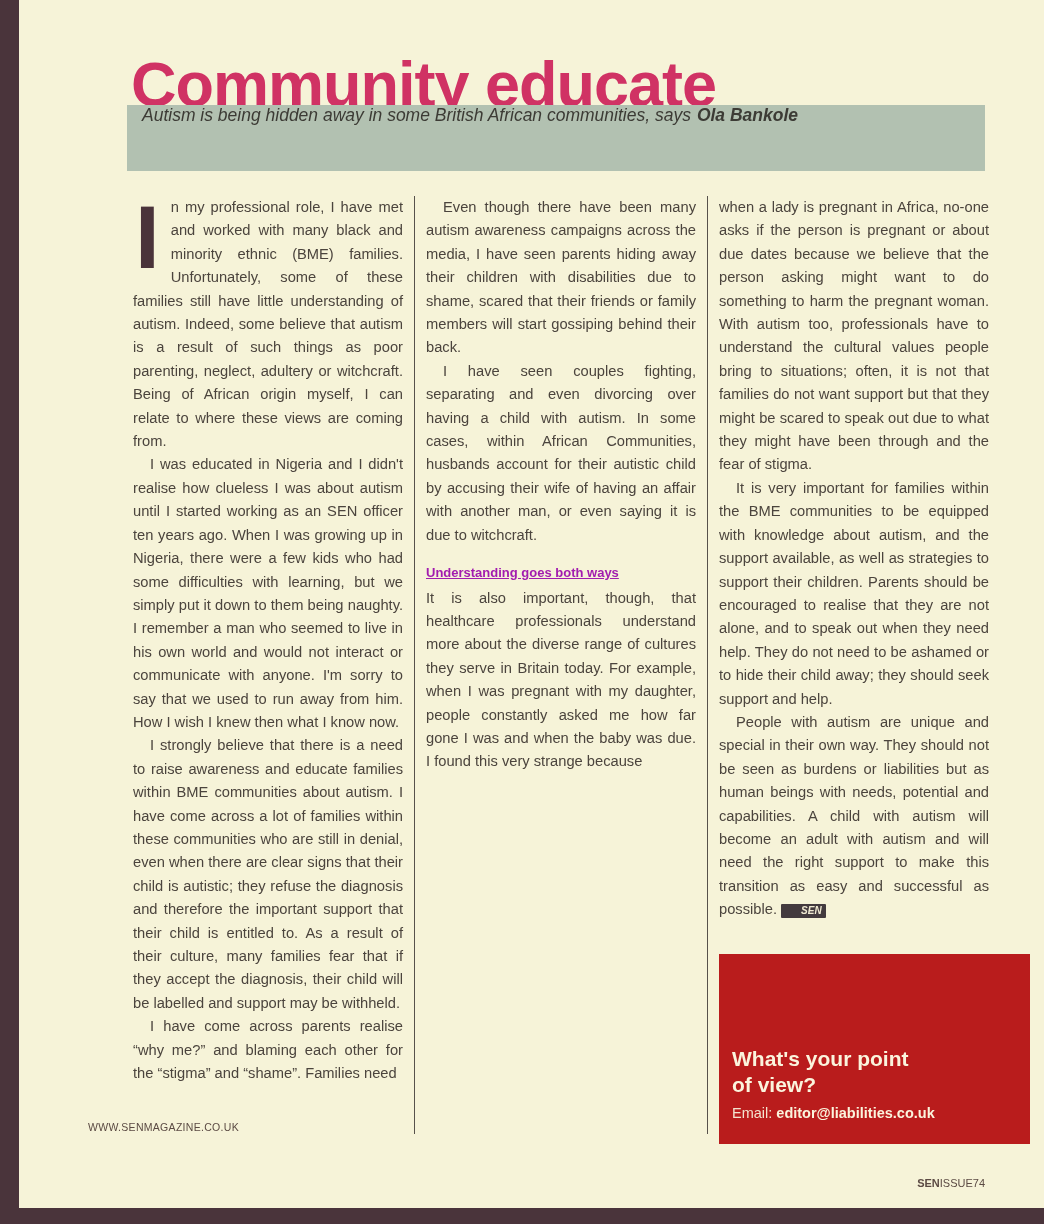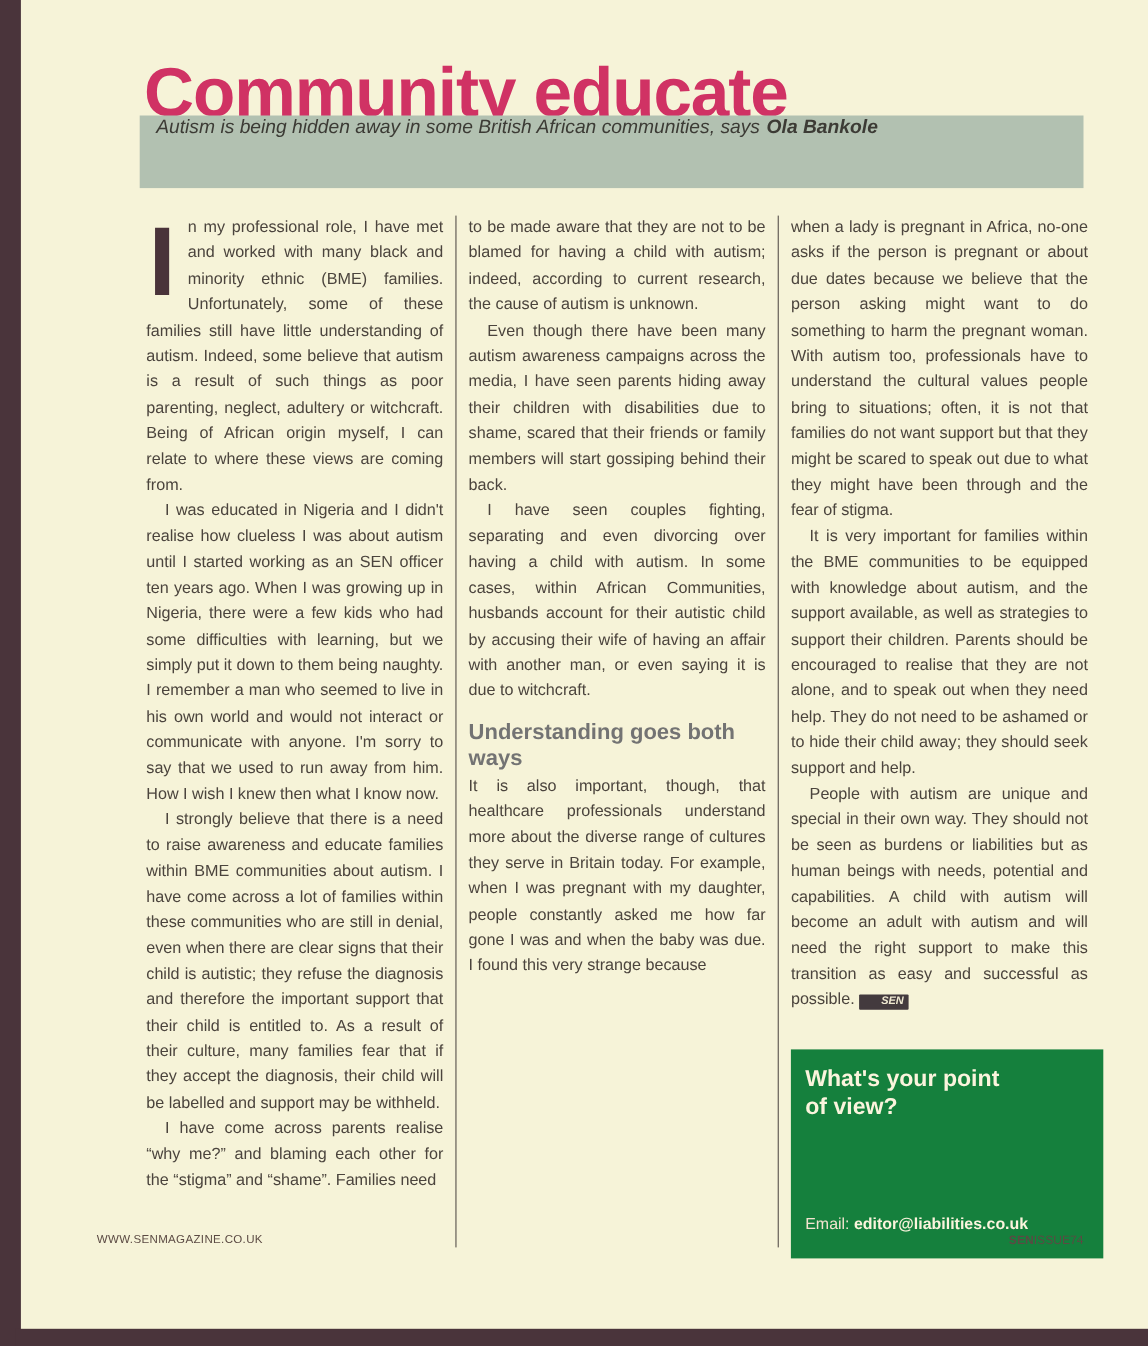--- a/index.html
+++ b/index.html
@@ -52,53 +52,54 @@
     color:#4a333a;
     margin:5px 11px 0 2px;
   }
   .pull-quote{
     margin:48px 0 62px 0;
     font-size:23.5px;line-height:35px;font-style:italic;
     color:#5a534b;text-align:left;
   }
   .subheading{
     margin:14px 0 2px 0;
-    font-size:20px;font-weight:bold;color:#737373;
+    font-size:13px;font-weight:bold;color:#a21caf;
     text-align:left;
+    text-decoration:underline;
   }
   .end-badge{
     display:inline-block;
     background:#433a3e;color:#efe9d2;
     font-size:10px;font-weight:bold;font-style:italic;
     padding:1px 4px 2px 3px;
     line-height:11px;
     border-radius:1px;
     vertical-align:baseline;
   }
   .point-box{
     margin-top:32px;
-    width:284px;height:190px;box-sizing:border-box;
-    background:#15803d;
-    display:flex;flex-direction:column;justify-content:space-between;
+    width:311px;height:190px;box-sizing:border-box;
+    background:#b91c1c;
+    display:flex;flex-direction:column;justify-content:flex-end;
     padding:14px 12px 18px 13px;
   }
   .point-box .pb-heading{
     font-size:21px;font-weight:bold;color:#fbf4dd;line-height:1.25;
     text-align:left;
   }
   .point-box .pb-email{
     margin-top:4px;font-size:14.5px;color:#f3e3cf;text-align:left;
   }
   .point-box .pb-email .addr{font-weight:bold;color:#fbf4dd;}
   .footer-left{
     position:absolute;left:88px;top:1121px;
     font-size:10.5px;color:#5b4a43;letter-spacing:0.3px;text-align:center;
   }
   .footer-right{
-    position:absolute;right:59px;top:1122px;
+    position:absolute;right:59px;top:1177px;
     font-size:11px;color:#5b4a43;
   }
   .footer-right .bold{font-weight:bold;}
 </style>
 </head>
 <body>
 
 <div class="page">
 
   <div class="left-strip"></div>
@@ -115,21 +116,20 @@
     <div class="col">
       <p><span class="dropcap">I</span><span>n my professional role, I have met and worked with many black and minority ethnic (BME) families. Unfortunately, some of these families still have little understanding of autism. Indeed, some believe that autism is a result of such things as poor parenting, neglect, adultery or witchcraft. Being of African origin myself, I can relate to where these views are coming from.</span></p>
       <p class="indent">I was educated in Nigeria and I didn't realise how clueless I was about autism until I started working as an SEN officer ten years ago. When I was growing up in Nigeria, there were a few kids who had some difficulties with learning, but we simply put it down to them being naughty. I remember a man who seemed to live in his own world and would not interact or communicate with anyone. I'm sorry to say that we used to run away from him. How I wish I knew then what I know now.</p>
       <p class="indent">I strongly believe that there is a need to raise awareness and educate families within BME communities about autism. I have come across a lot of families within these communities who are still in denial, even when there are clear signs that their child is autistic; they refuse the diagnosis and therefore the important support that their child is entitled to. As a result of their culture, many families fear that if they accept the diagnosis, their child will be labelled and support may be withheld.</p>
       <p class="indent">I have come across parents realise “why me?” and blaming each other for the “stigma” and “shame”. Families need</p>
     </div>
 
     <div class="divider"></div>
 
     <div class="col">
-      <p>to be made aware that they are not to be blamed for having a child with autism; indeed, according to current research, the cause of autism is unknown.</p>
       <p class="indent">Even though there have been many autism awareness campaigns across the media, I have seen parents hiding away their children with disabilities due to shame, scared that their friends or family members will start gossiping behind their back.</p>
       <p class="indent">I have seen couples fighting, separating and even divorcing over having a child with autism. In some cases, within African Communities, husbands account for their autistic child by accusing their wife of having an affair with another man, or even saying it is due to witchcraft.</p>
       <div class="subheading">Understanding goes both ways</div>
       <p>It is also important, though, that healthcare professionals understand more about the diverse range of cultures they serve in Britain today. For example, when I was pregnant with my daughter, people constantly asked me how far gone I was and when the baby was due. I found this very strange because</p>
     </div>
 
     <div class="divider"></div>
 
     <div class="col">
       <p>when a lady is pregnant in Africa, no-one asks if the person is pregnant or about due dates because we believe that the person asking might want to do something to harm the pregnant woman. With autism too, professionals have to understand the cultural values people bring to situations; often, it is not that families do not want support but that they might be scared to speak out due to what they might have been through and the fear of stigma.</p>

